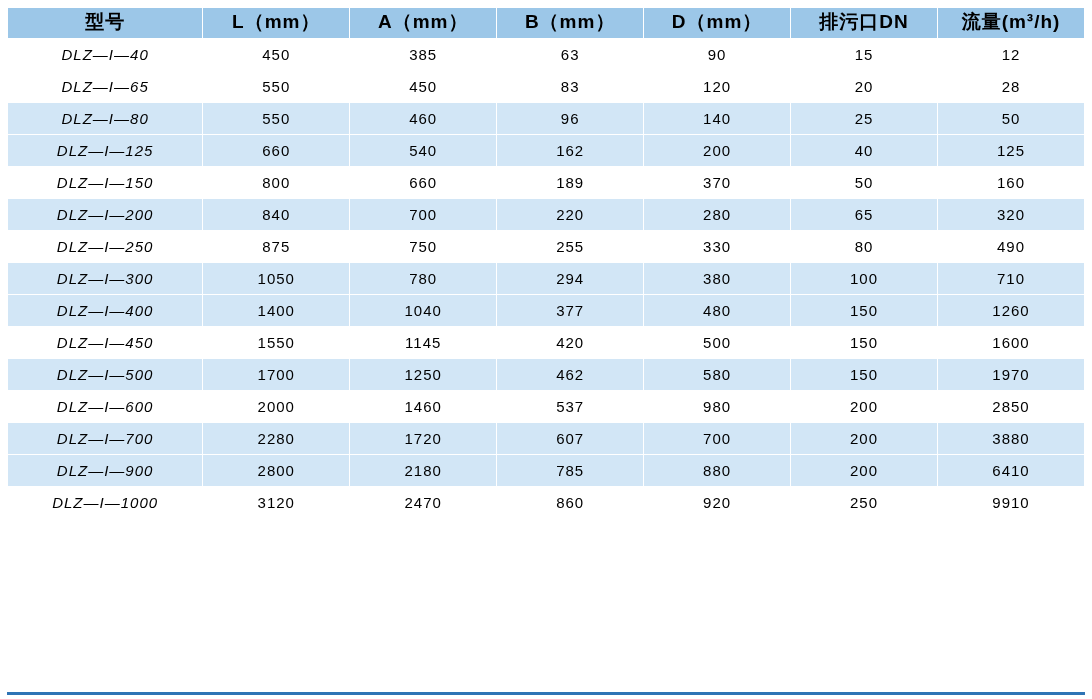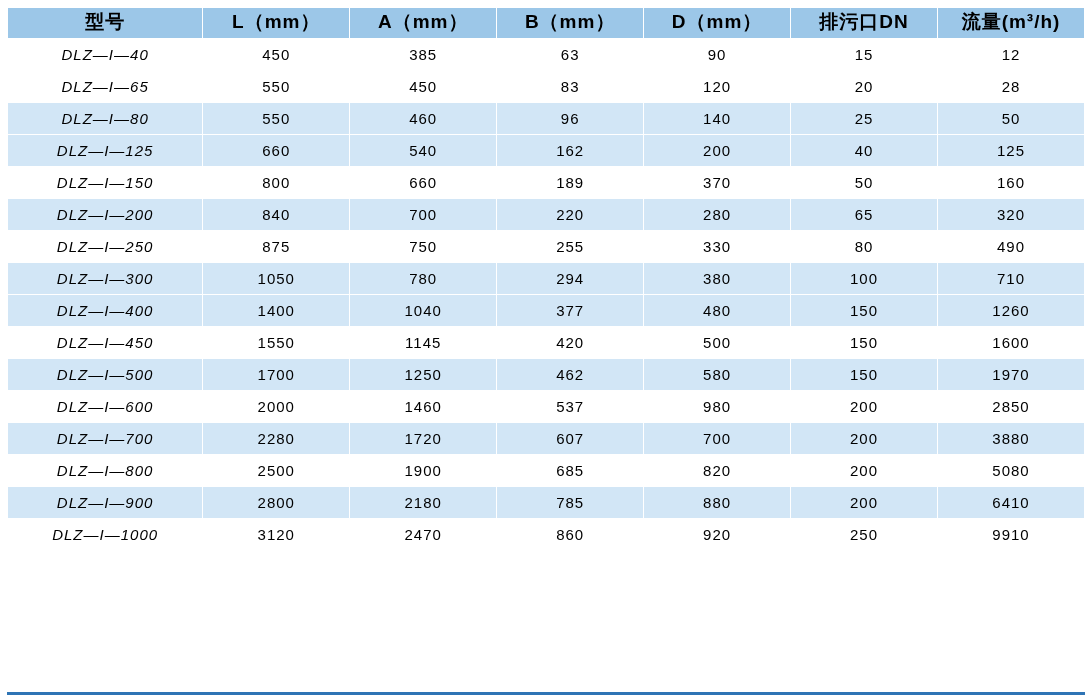--- a/index.html
+++ b/index.html
@@ -217,29 +217,20 @@
         </tr>
         <tr class="even">
           <td class="model-cell">DLZ—I—700</td>
           <td>2280</td>
           <td>1720</td>
           <td>607</td>
           <td>700</td>
           <td>200</td>
           <td>3880</td>
         </tr>
-        <tr class="odd">
-          <td class="model-cell">DLZ—I—800</td>
-          <td>2500</td>
-          <td>1900</td>
-          <td>685</td>
-          <td>820</td>
-          <td>200</td>
-          <td>5080</td>
-        </tr>
         <tr class="even">
           <td class="model-cell">DLZ—I—900</td>
           <td>2800</td>
           <td>2180</td>
           <td>785</td>
           <td>880</td>
           <td>200</td>
           <td>6410</td>
         </tr>
         <tr class="odd">

